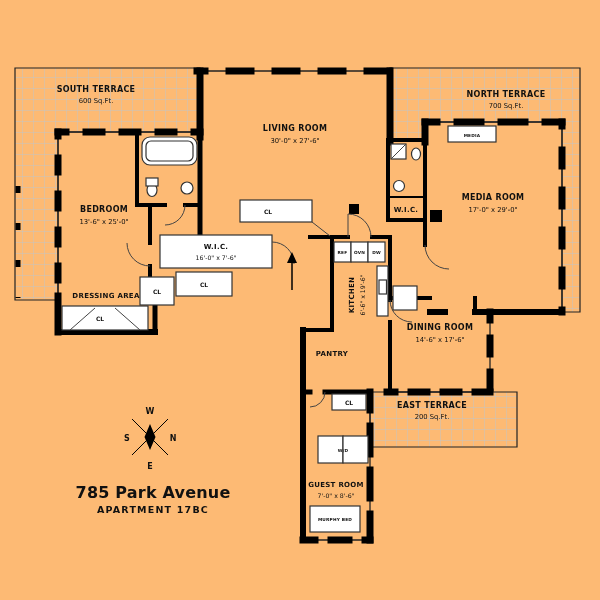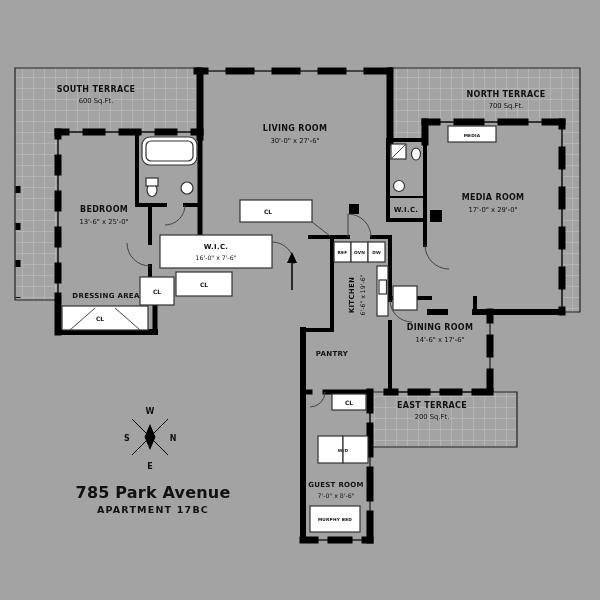--- a/index.html
+++ b/index.html
@@ -1,16 +1,16 @@
 <!DOCTYPE html>
 <html><head>
 <meta charset="utf-8">
 <style>
   html,body{margin:0;padding:0;background:#ffffff;}
-  .canvas{position:relative;width:600px;height:600px;background:#a3a3a3;overflow:hidden;}
+  .canvas{position:relative;width:600px;height:600px;background:#fdba74;overflow:hidden;}
   svg{position:absolute;left:0;top:0;}
   text{text-anchor:middle;fill:#111;font-family:"DejaVu Sans",sans-serif;}
   .t-room{font-size:8px;font-weight:700;letter-spacing:.3px;}
   .t-room-sm{font-size:7px;font-weight:700;letter-spacing:.3px;}
   .t-dims{font-size:6.8px;font-weight:400;}
   .t-dims-sm{font-size:6.2px;font-weight:400;}
   .t-cl{font-size:6px;font-weight:700;}
   .t-tiny{font-size:4.3px;font-weight:700;letter-spacing:.2px;}
   .t-compass{font-size:8px;font-weight:700;}
   .t-title{font-size:16px;font-weight:700;letter-spacing:.2px;}

